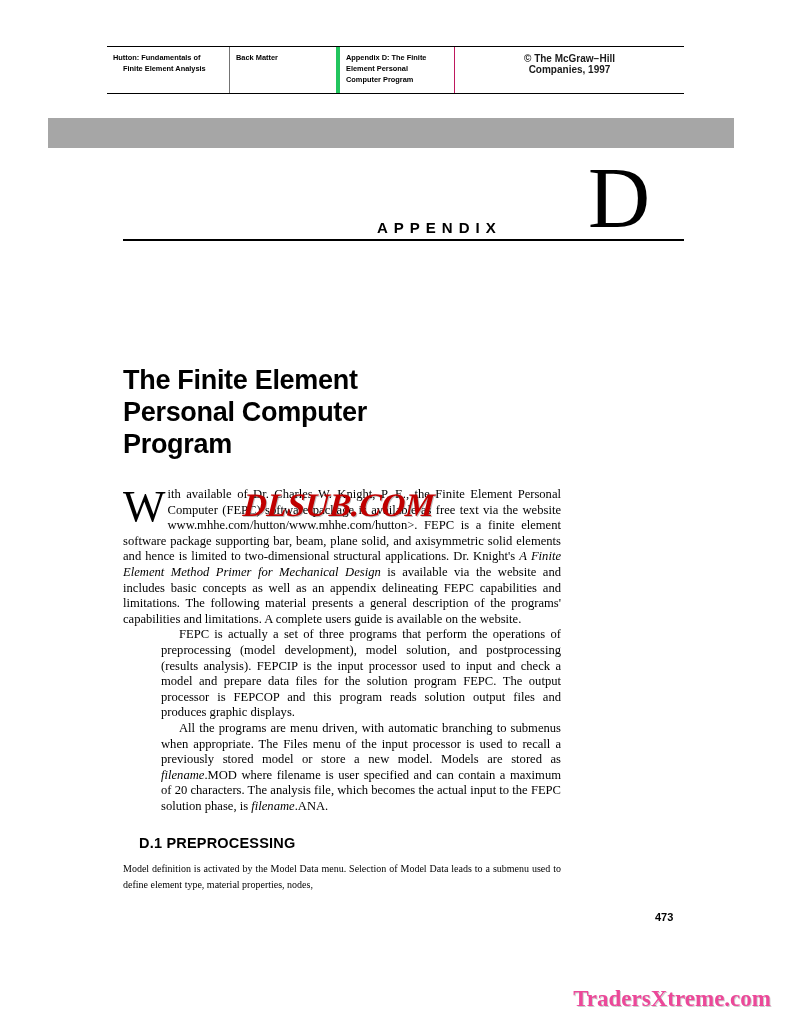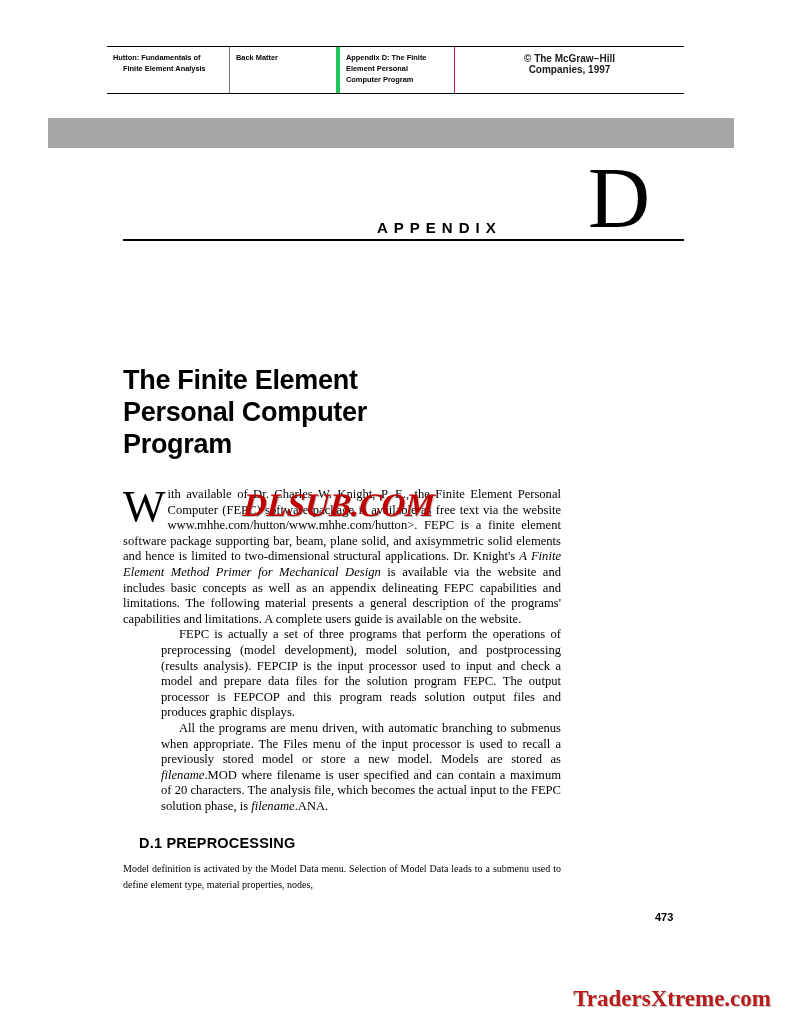--- a/index.html
+++ b/index.html
@@ -47,21 +47,21 @@
     text-shadow: 1px 1px 0 rgba(0,0,0,0.25);
     transform: skewX(-4deg);
   }
   .wm-bottom {
     position: absolute;
     bottom: 12px;
     right: 20px;
     font-family: "Liberation Serif", serif;
     font-weight: bold;
     font-size: 23px;
-    color: #b91c1c;
+    color: #ec4899;
     text-shadow: 1px 1px 0 rgba(0,0,0,0.2);
   }
 
   
   .runhead {
     position: absolute;
     left: 107px;
     top: 46px;
     width: 577px;
     border-top: 1px solid #000;

